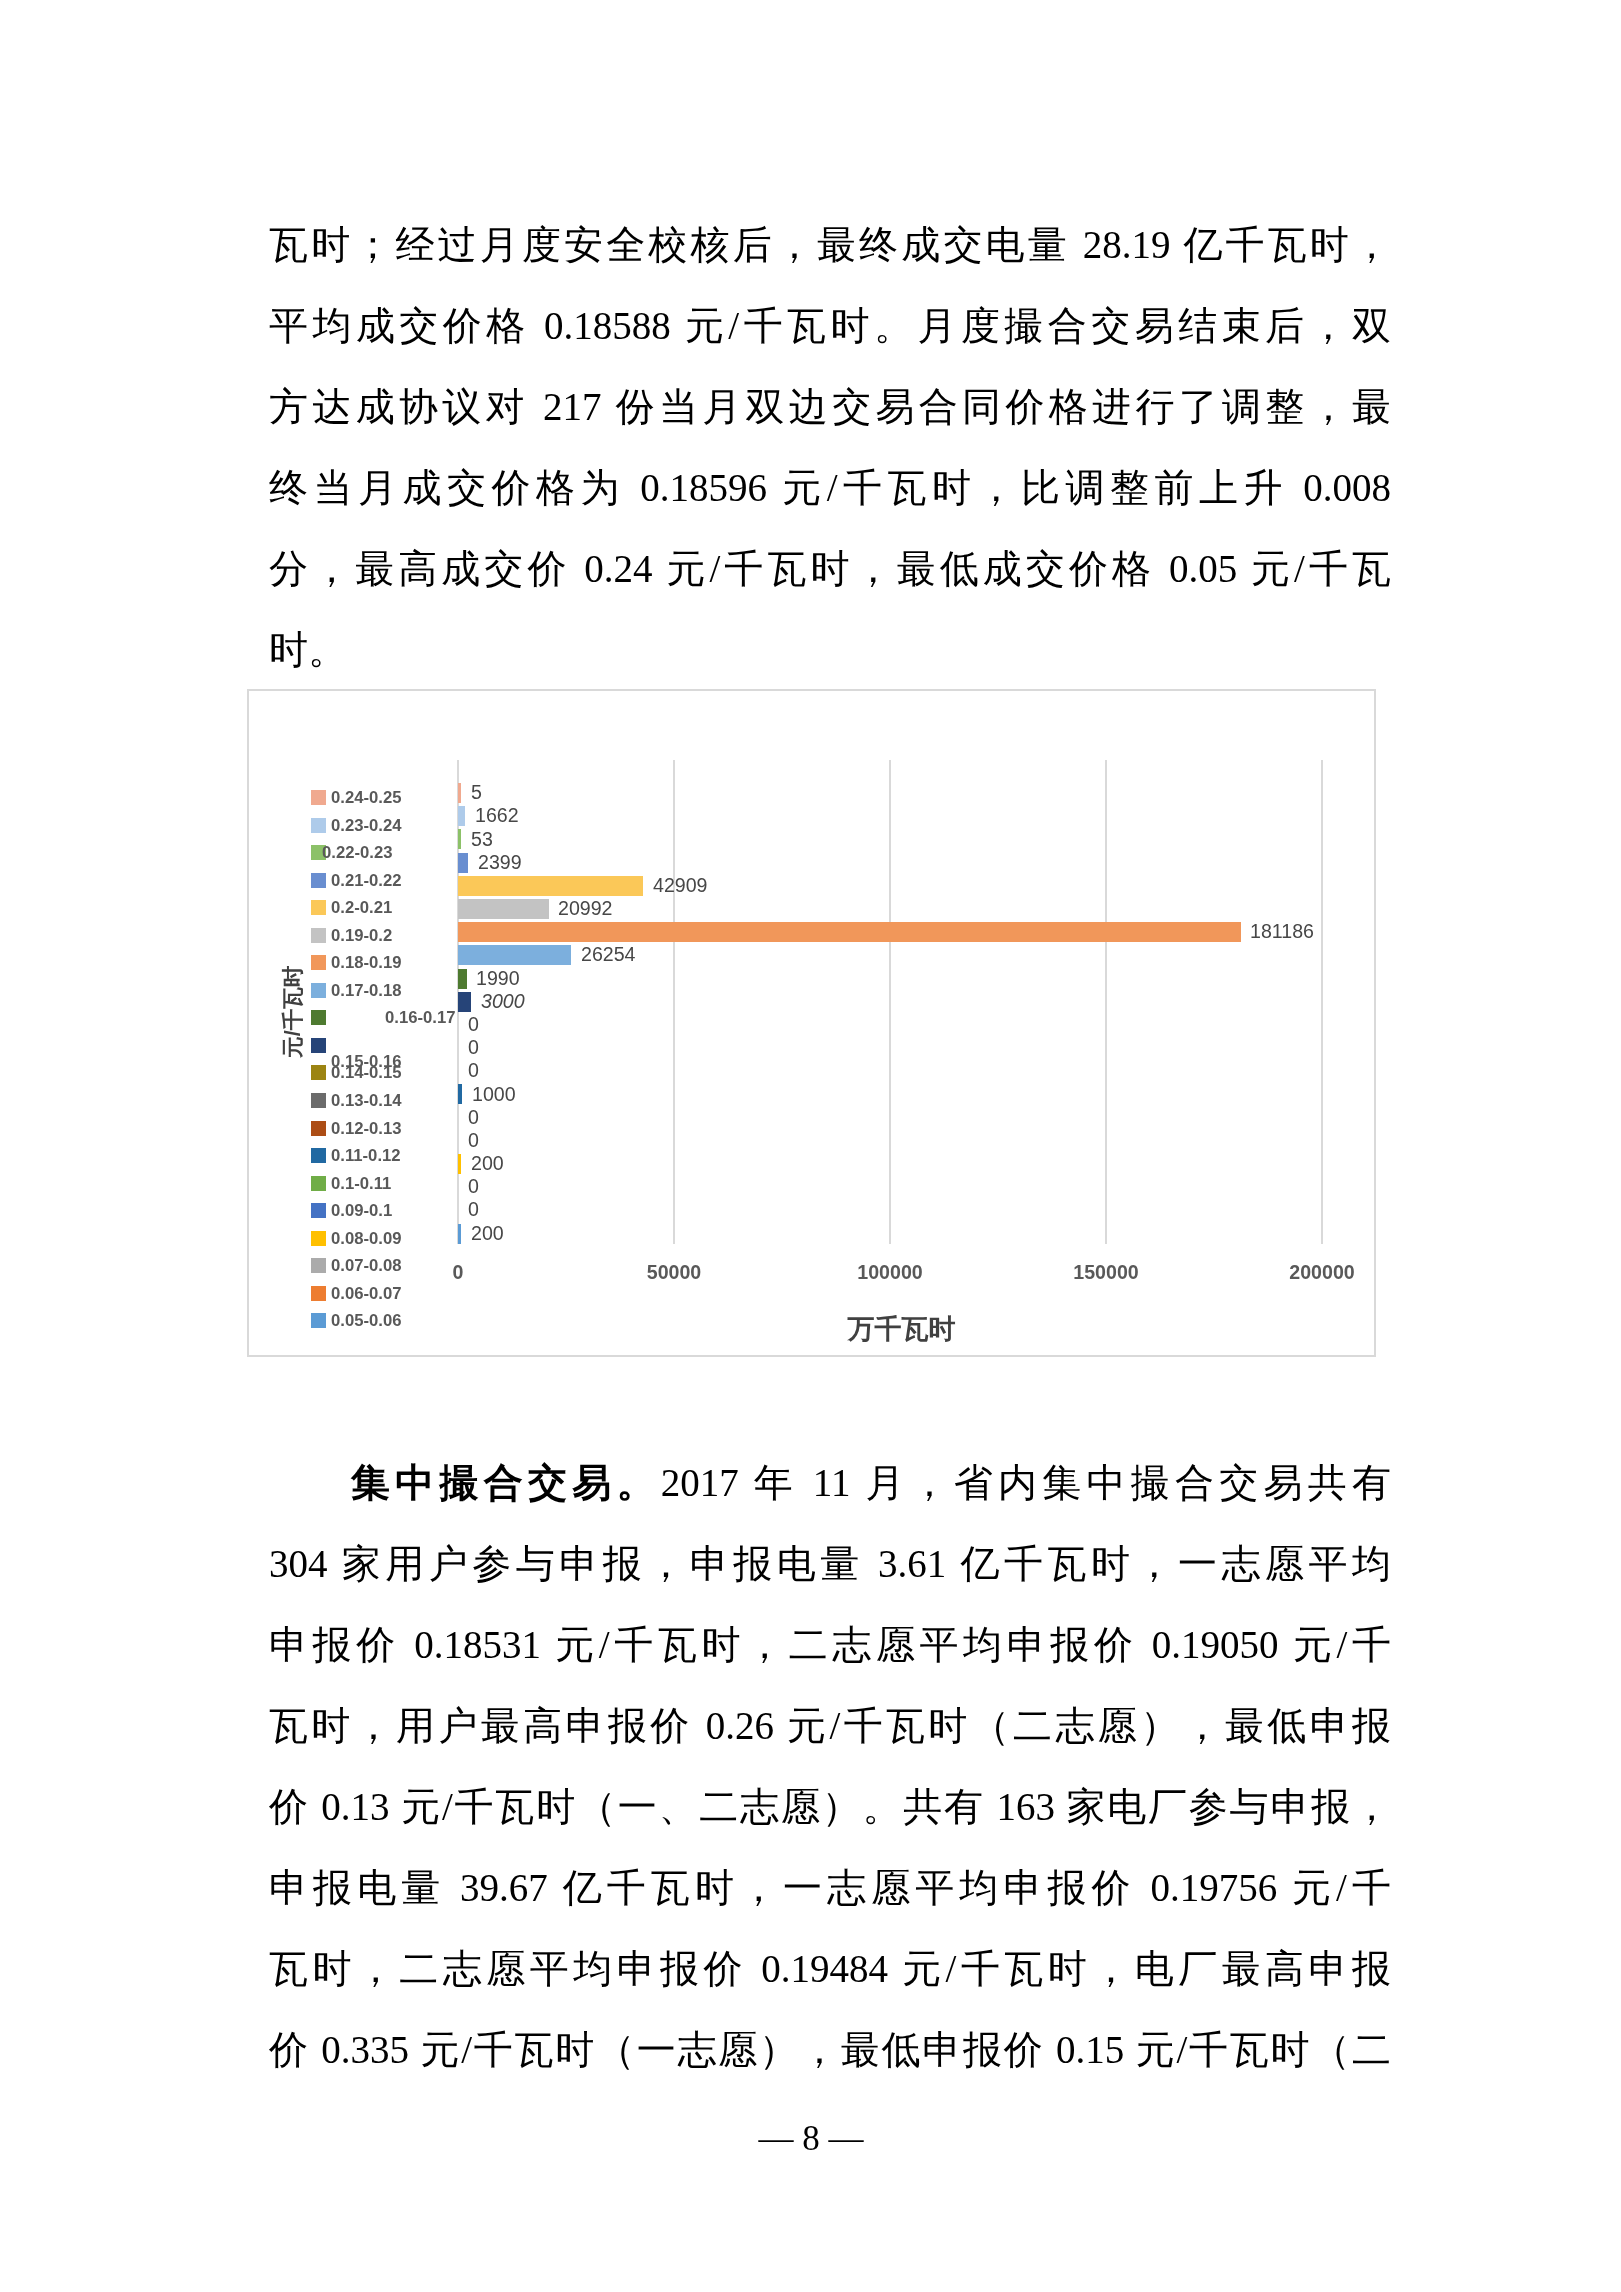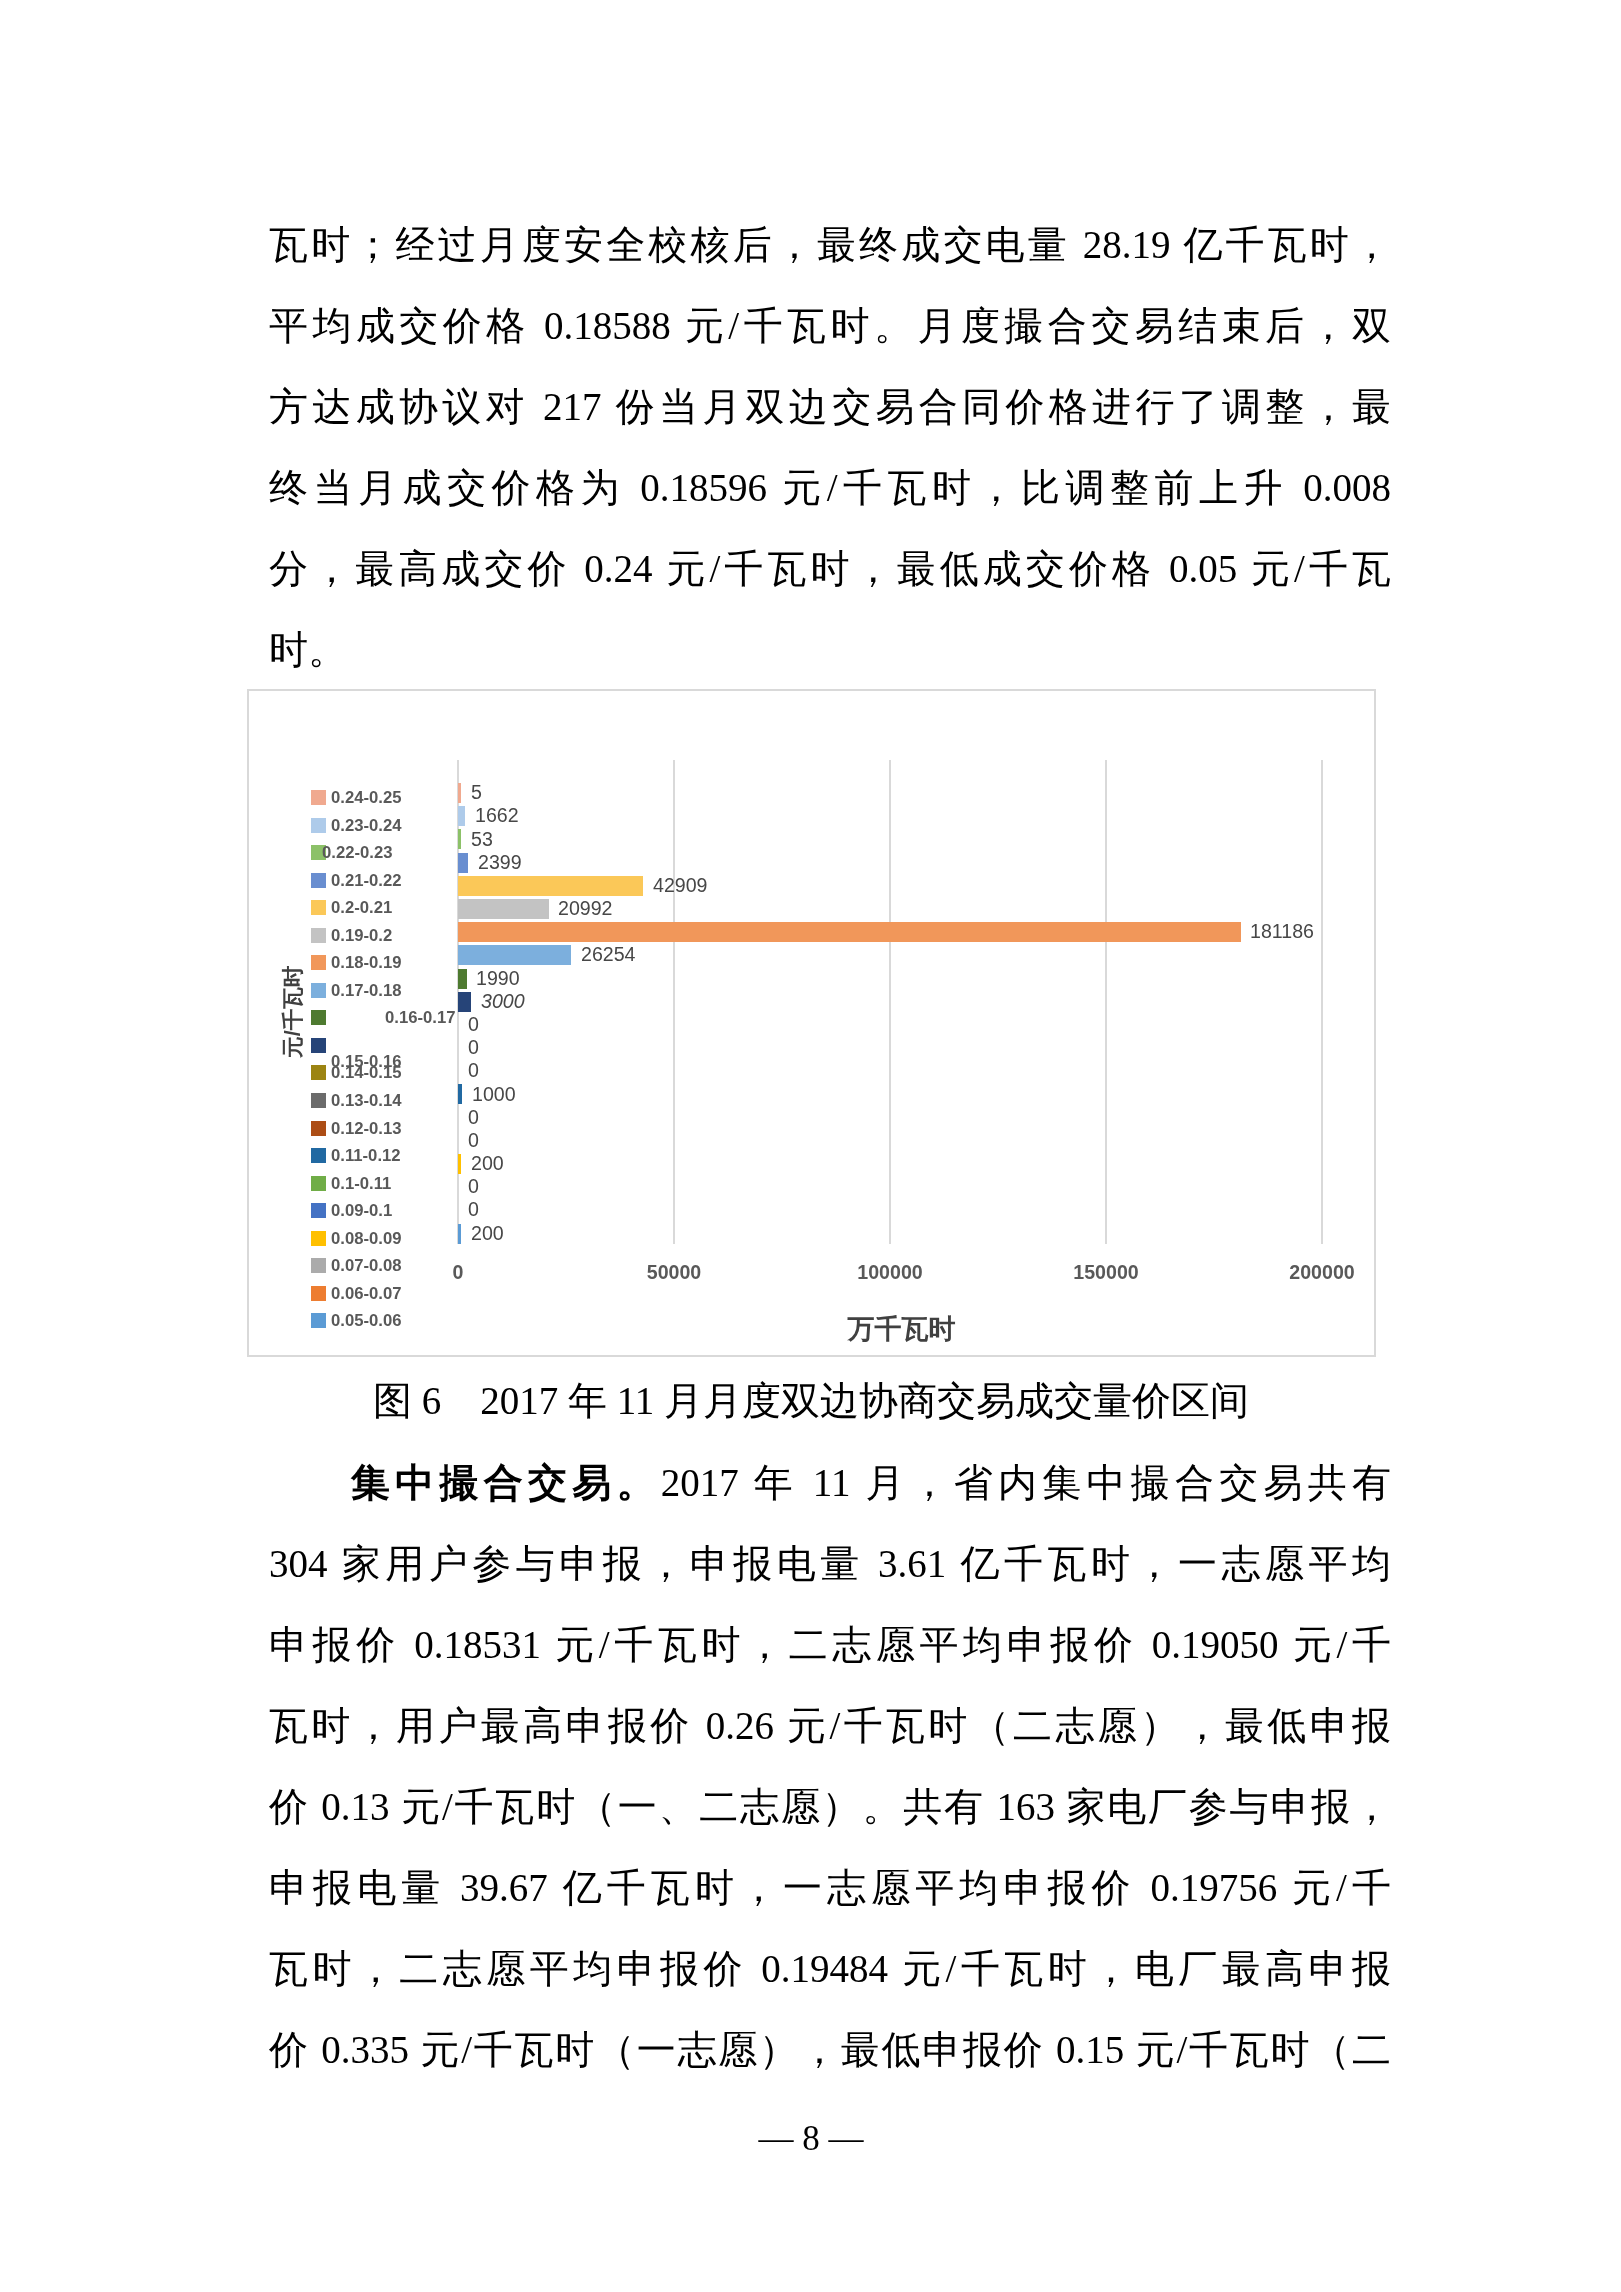--- a/index.html
+++ b/index.html
@@ -157,21 +157,20 @@
       <div class="legend-swatch" style="left: 62px; top: 567px; background: rgb(171, 171, 171);"></div>
       <div class="legend-label" style="left: 82px; top: 565px;">0.07-0.08</div>
       <div class="legend-swatch" style="left: 62px; top: 595px; background: rgb(237, 125, 49);"></div>
       <div class="legend-label" style="left: 82px; top: 593px;">0.06-0.07</div>
       <div class="legend-swatch" style="left: 62px; top: 622px; background: rgb(91, 155, 213);"></div>
       <div class="legend-label" style="left: 82px; top: 620px;">0.05-0.06</div>
       <div class="axis-title-x" style="left: 535px; top: 626px;">万千瓦时</div>
       <div class="axis-title-y" style="left: -74px; top: 308px;">元/千瓦时</div>
     </div>
 
-  <div class="caption">图 6　2017 年 11 月月度双边协商交易成交量价区间</div>
 
   <div class="para" style="top:1442px;">
     <div class="line just indent"><span class="lead">集中撮合交易。</span><span>2017 年 11 月，省内集中撮合交易共有</span></div>
     <div class="line just">304 家用户参与申报，申报电量 3.61 亿千瓦时，一志愿平均</div>
     <div class="line just">申报价 0.18531 元/千瓦时，二志愿平均申报价 0.19050 元/千</div>
     <div class="line just">瓦时，用户最高申报价 0.26 元/千瓦时（二志愿），最低申报</div>
     <div class="line just">价 0.13 元/千瓦时（一、二志愿）。共有 163 家电厂参与申报，</div>
     <div class="line just">申报电量 39.67 亿千瓦时，一志愿平均申报价 0.19756 元/千</div>
     <div class="line just">瓦时，二志愿平均申报价 0.19484 元/千瓦时，电厂最高申报</div>
     <div class="line just">价 0.335 元/千瓦时（一志愿），最低申报价 0.15 元/千瓦时（二</div>

